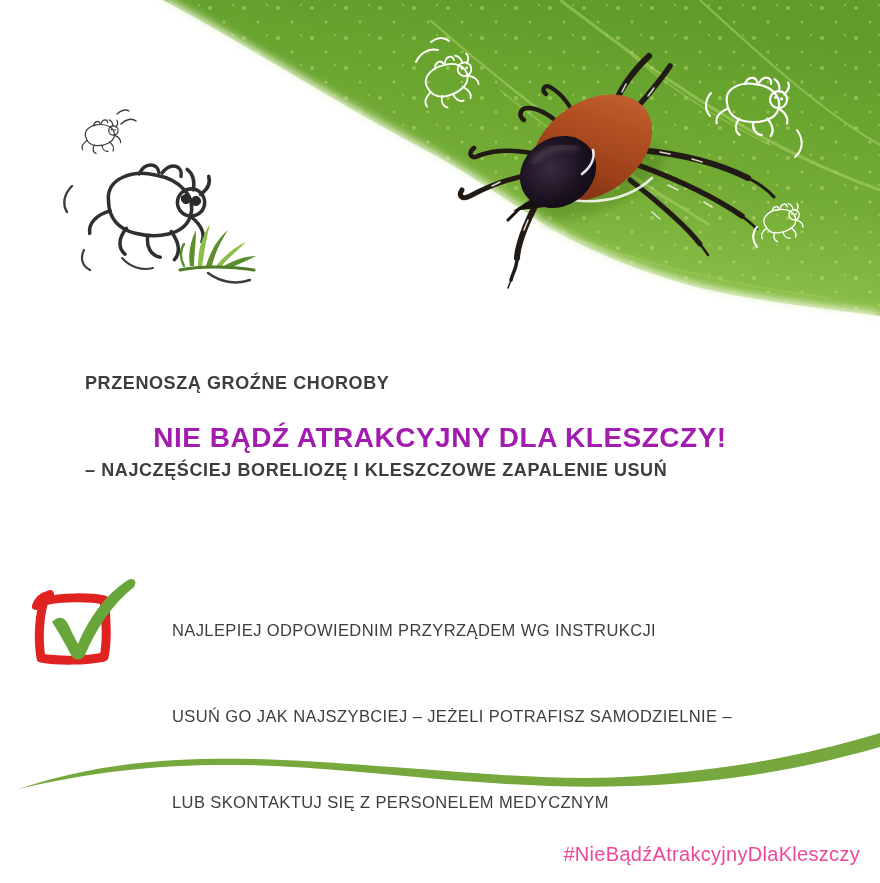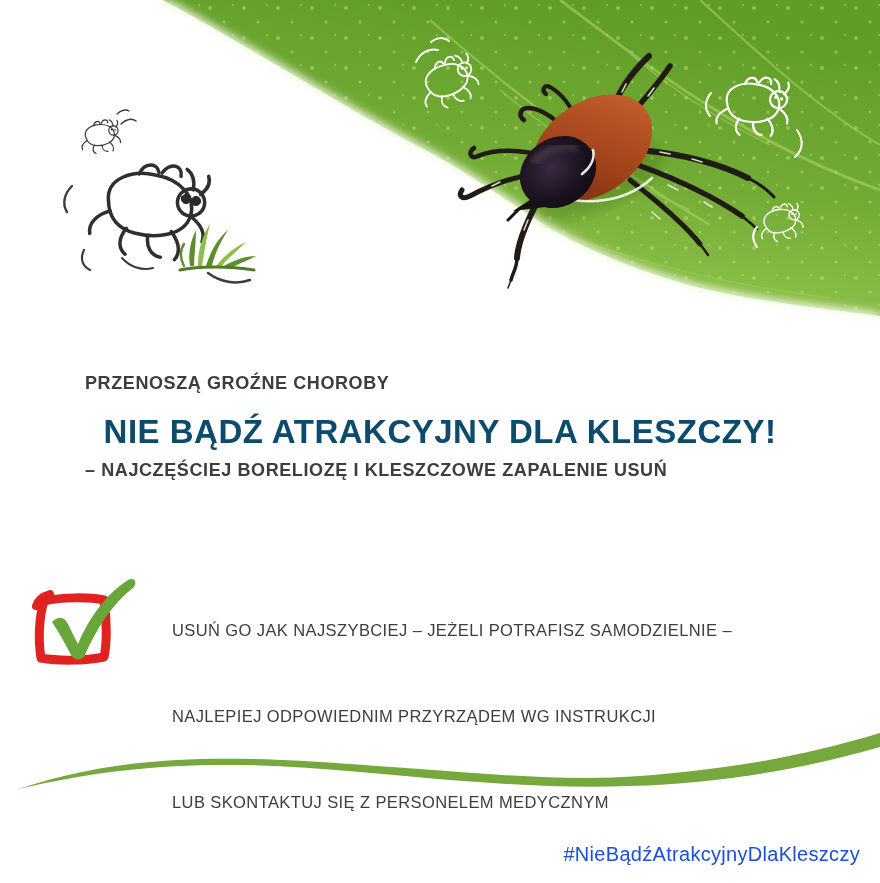--- a/index.html
+++ b/index.html
@@ -12,32 +12,32 @@
   }
   .art{position:absolute;left:0;top:0;width:880px;height:883px;display:block;}
   .txt{position:absolute;color:#3a3a3a;white-space:pre;}
   .disease{
     left:85px;top:311px;
     font-size:18px;line-height:29px;
     letter-spacing:0.6px;font-weight:bold;color:#3d3d3d;
   }
   .disease .ln{display:block;}
   .headline{
-    left:0;top:413px;width:880px;text-align:center;
-    font-size:33px;font-weight:bold;letter-spacing:0.5px;color:#0c4a6e;
+    left:0;top:422px;width:880px;text-align:center;
+    font-size:28px;font-weight:bold;letter-spacing:0.5px;color:#a21caf;
   }
   .advice{
     left:172px;top:559px;
     font-size:16.5px;line-height:28.6px;color:#3d3d3d;
   }
   .advice .t{display:block;font-weight:bold;letter-spacing:0.4px;}
   .advice .b{display:block;letter-spacing:0.4px;}
   .hashtag{
     right:20px;top:843px;
-    font-size:20px;color:#1d4ed8;letter-spacing:0.3px;
+    font-size:20px;color:#ec4899;letter-spacing:0.3px;
     font-weight:normal;
   }
 </style>
 </head>
 <body>
 
 <div class="poster">
 
   <svg class="art" viewBox="0 0 880 883">
     <defs>
@@ -208,20 +208,20 @@
   </svg>
 
   <div class="txt disease">
     <span class="ln">PRZENOSZĄ GROŹNE CHOROBY</span>
     <span class="ln">– NAJCZĘŚCIEJ BORELIOZĘ I KLESZCZOWE ZAPALENIE USUŃ</span>
   </div>
 
   <div class="txt headline">NIE BĄDŹ ATRAKCYJNY DLA KLESZCZY!</div>
 
   <div class="txt advice">
+    <span class="b">NAJLEPIEJ ODPOWIEDNIM PRZYRZĄDEM WG INSTRUKCJI</span>
     <span class="b">USUŃ GO JAK NAJSZYBCIEJ – JEŻELI POTRAFISZ SAMODZIELNIE –</span>
-    <span class="b">NAJLEPIEJ ODPOWIEDNIM PRZYRZĄDEM WG INSTRUKCJI</span>
     <span class="b">LUB SKONTAKTUJ SIĘ Z PERSONELEM MEDYCZNYM</span>
   </div>
 
   <div class="txt hashtag">#NieBądźAtrakcyjnyDlaKleszczy</div>
 
 </div>
 
 </body></html>

